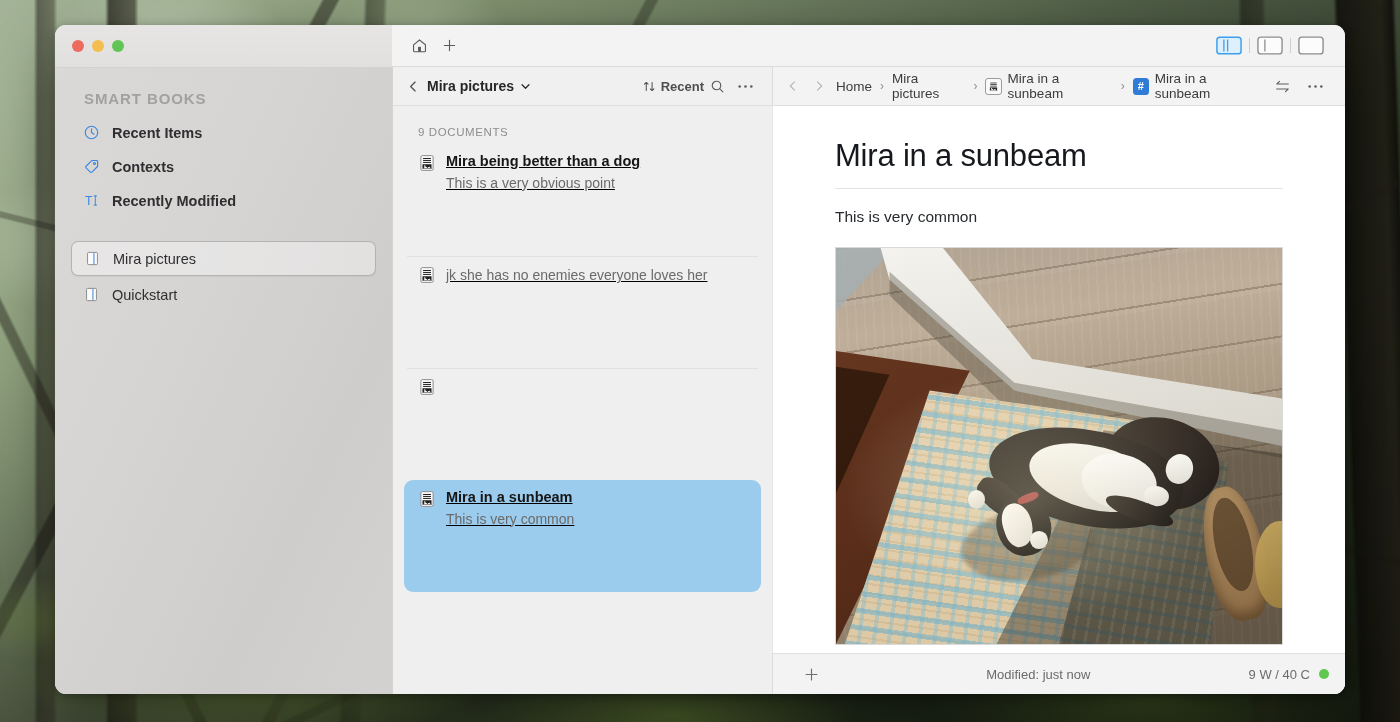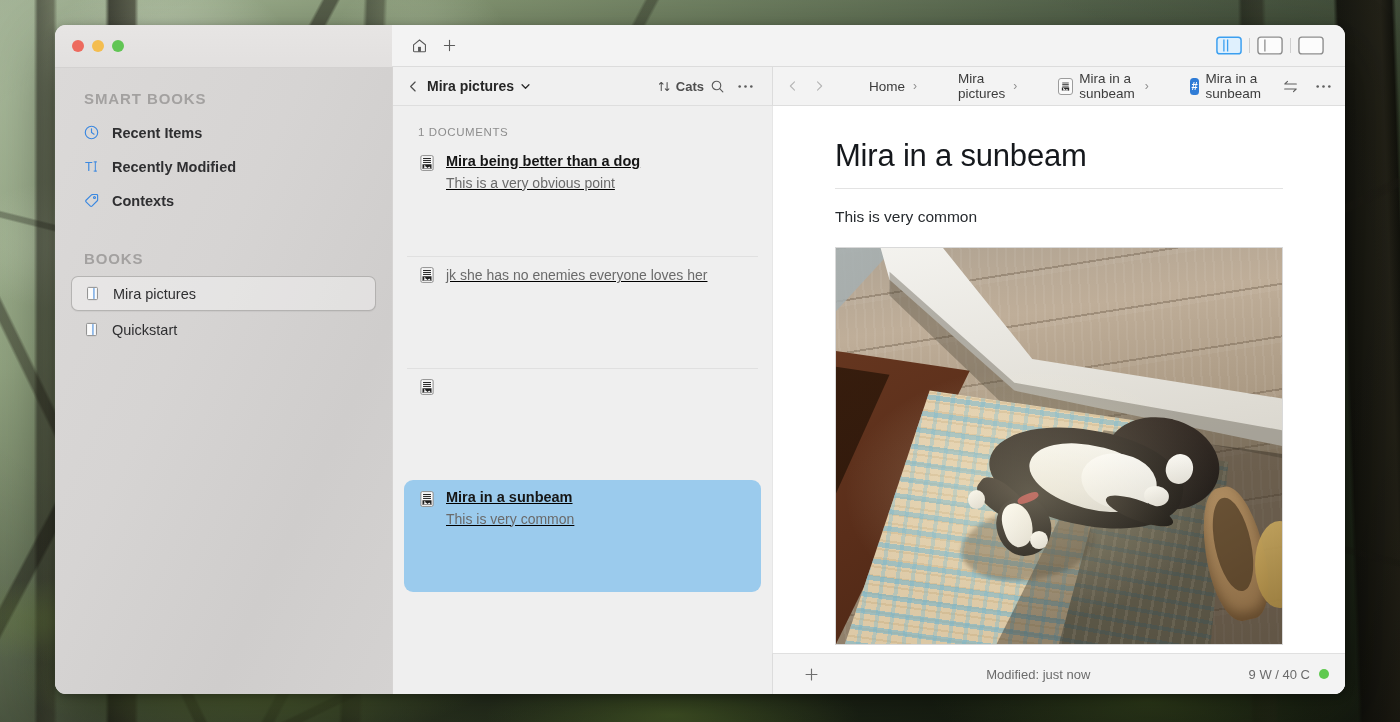--- a/index.html
+++ b/index.html
@@ -156,21 +156,21 @@
   .doc-sub { font-size: 14px; color: #6a6a6a; line-height: 1.45; margin-top: 1px; }
 
   
   .editor { flex: 1; display: flex; flex-direction: column; min-width: 0; background: #ffffff; }
   .crumbbar {
     height: 39px; flex: 0 0 39px; display: flex; align-items: center;
     background: #f3f3f3; border-bottom: 1px solid #dedede; border-left: 1px solid #dcdcdc;
     padding: 0 14px 0 8px; gap: 2px;
   }
   .nav-arrow { color: #b6b6b6; padding: 0 6px; display:flex; align-items:center; }
-  .crumb { font-size: 13.5px; color: #3c3c3c; display: flex; align-items: center; gap: 6px; padding: 0 3px; margin-left: 33px; }
+  .crumb { font-size: 13.5px; color: #3c3c3c; display: flex; align-items: center; gap: 6px; padding: 0 3px; }
   .crumb-sep { color: #8f8f8f; font-size: 12px; padding: 0 3px; }
   .crumb-spacer { flex: 1; }
   .crumb-ico { color: #5f5f5f; display: flex; align-items: center; padding: 0 7px; }
   .hash-badge {
     width: 17px; height: 17px; border-radius: 3.5px; background: #2f7cd6;
     color: #fff; font-size: 11px; font-weight: 700; display: flex;
     align-items: center; justify-content: center; line-height: 1;
   }
   .doc-ico-badge {
     width: 17px; height: 17px; border: 1px solid #9c9c9c; border-radius: 3px;
@@ -443,41 +443,40 @@
             <svg width="17" height="17" viewBox="0 0 20 20" fill="none" stroke="#3b88e0" stroke-width="1.35">
               <circle cx="10" cy="10" r="7.3"></circle>
                 <path d="M10 5.6V10l3 2" stroke-linecap="round"></path>
             </svg>
           </span>
           <span>Recent Items</span>
         </div>
 
         <div class="sb-item">
           <span class="sb-icon">
+            <svg width="17" height="17" viewBox="0 0 20 20" fill="none" stroke="#3b88e0" stroke-width="1.35">
+              <path d="M10.6 2.9H16a1.2 1.2 0 0 1 1.2 1.2v5.3a1.3 1.3 0 0 1-.38.92l-6.3 6.3a1.3 1.3 0 0 1-1.84 0l-5.1-5.1a1.3 1.3 0 0 1 0-1.84l6.1-6.1a1.3 1.3 0 0 1 .92-.38z"></path>
+              <circle cx="13.5" cy="6.5" r="1.15"></circle>
+            </svg>
+          </span>
+          <span>Contexts</span>
+        </div>
+
+        <div class="sb-item">
+          <span class="sb-icon">
             <svg width="17" height="17" viewBox="0 0 20 20" fill="none" stroke="#3b88e0" stroke-width="1.4">
               <path d="M3.2 5.3h7.2M6.8 5.3v9.4" stroke-linecap="round"></path>
               <path d="M13 4.6h3M13 15.4h3M14.5 4.6v10.8" stroke-linecap="round" stroke-width="1.15"></path>
             </svg>
           </span>
           <span>Recently Modified</span>
         </div>
 
-        <div class="sb-item">
-          <span class="sb-icon">
-            <svg width="17" height="17" viewBox="0 0 20 20" fill="none" stroke="#3b88e0" stroke-width="1.35">
-              <path d="M10.6 2.9H16a1.2 1.2 0 0 1 1.2 1.2v5.3a1.3 1.3 0 0 1-.38.92l-6.3 6.3a1.3 1.3 0 0 1-1.84 0l-5.1-5.1a1.3 1.3 0 0 1 0-1.84l6.1-6.1a1.3 1.3 0 0 1 .92-.38z"></path>
-              <circle cx="13.5" cy="6.5" r="1.15"></circle>
-            </svg>
-          </span>
-          <span>Contexts</span>
-        </div>
-
         <div class="sb-gap"></div>
 
-        <div class="sb-header">BOOKS</div>
 
         <div class="sb-item book selected">
           <span class="sb-icon">
             <svg width="17" height="17" viewBox="0 0 20 20">
               <rect x="4.2" y="2.8" width="11.6" height="14.4" rx="1.2" fill="#fbfbfb" stroke="#8b8b8b" stroke-width="1.15"></rect>
               <rect x="10.6" y="3.6" width="2.1" height="12.8" fill="#8fb8e8"></rect>
             </svg>
           </span>
           <span>Mira pictures</span>
         </div>
@@ -505,38 +504,38 @@
             <svg width="11" height="11" viewBox="0 0 16 16" fill="none" stroke="#2b2b2b" stroke-width="1.9" stroke-linecap="round" stroke-linejoin="round">
               <polyline points="3,5.5 8,10.5 13,5.5"></polyline>
             </svg>
           </span>
           <span class="lt-spacer"></span>
           <span class="lt-sort">
             <svg width="13" height="13" viewBox="0 0 16 16" fill="none" stroke="#4e4e4e" stroke-width="1.25" stroke-linecap="round" stroke-linejoin="round">
               <path d="M4 13V3M1.8 5.2 4 3l2.2 2.2"></path>
               <path d="M11.2 3v10M9 10.8l2.2 2.2 2.2-2.2"></path>
             </svg>
-            <span>Cats</span>
+            <span>Recent</span>
           </span>
           <span class="lt-icon">
             <svg width="15" height="15" viewBox="0 0 18 18" fill="none" stroke="#5c5c5c" stroke-width="1.4" stroke-linecap="round">
               <circle cx="7.8" cy="7.8" r="5.1"></circle>
                 <line x1="11.6" y1="11.6" x2="15.4" y2="15.4"></line>
             </svg>
           </span>
           <span class="lt-icon">
             <svg width="17" height="5" viewBox="0 0 20 6" fill="#5c5c5c">
               <circle cx="3" cy="3" r="1.55"></circle>
                 <circle cx="10" cy="3" r="1.55"></circle>
                 <circle cx="17" cy="3" r="1.55"></circle>
             </svg>
           </span>
         </div>
 
-        <div class="doc-count">1 DOCUMENTS</div>
+        <div class="doc-count">9 DOCUMENTS</div>
 
         <div class="doclist">
 
           <div class="doc-item">
             <div class="doc-row">
               <span class="doc-ico">
                 <svg width="18" height="18" viewBox="0 0 20 20">
                   <rect x="3.2" y="1.8" width="13.6" height="16.4" rx="1.6" fill="#fbfbfb" stroke="#8c8c8c" stroke-width="1.1"></rect>
                   <g fill="#1d1d1d">
                       <rect x="5.6" y="4.4" width="8.8" height="1.1"></rect>

